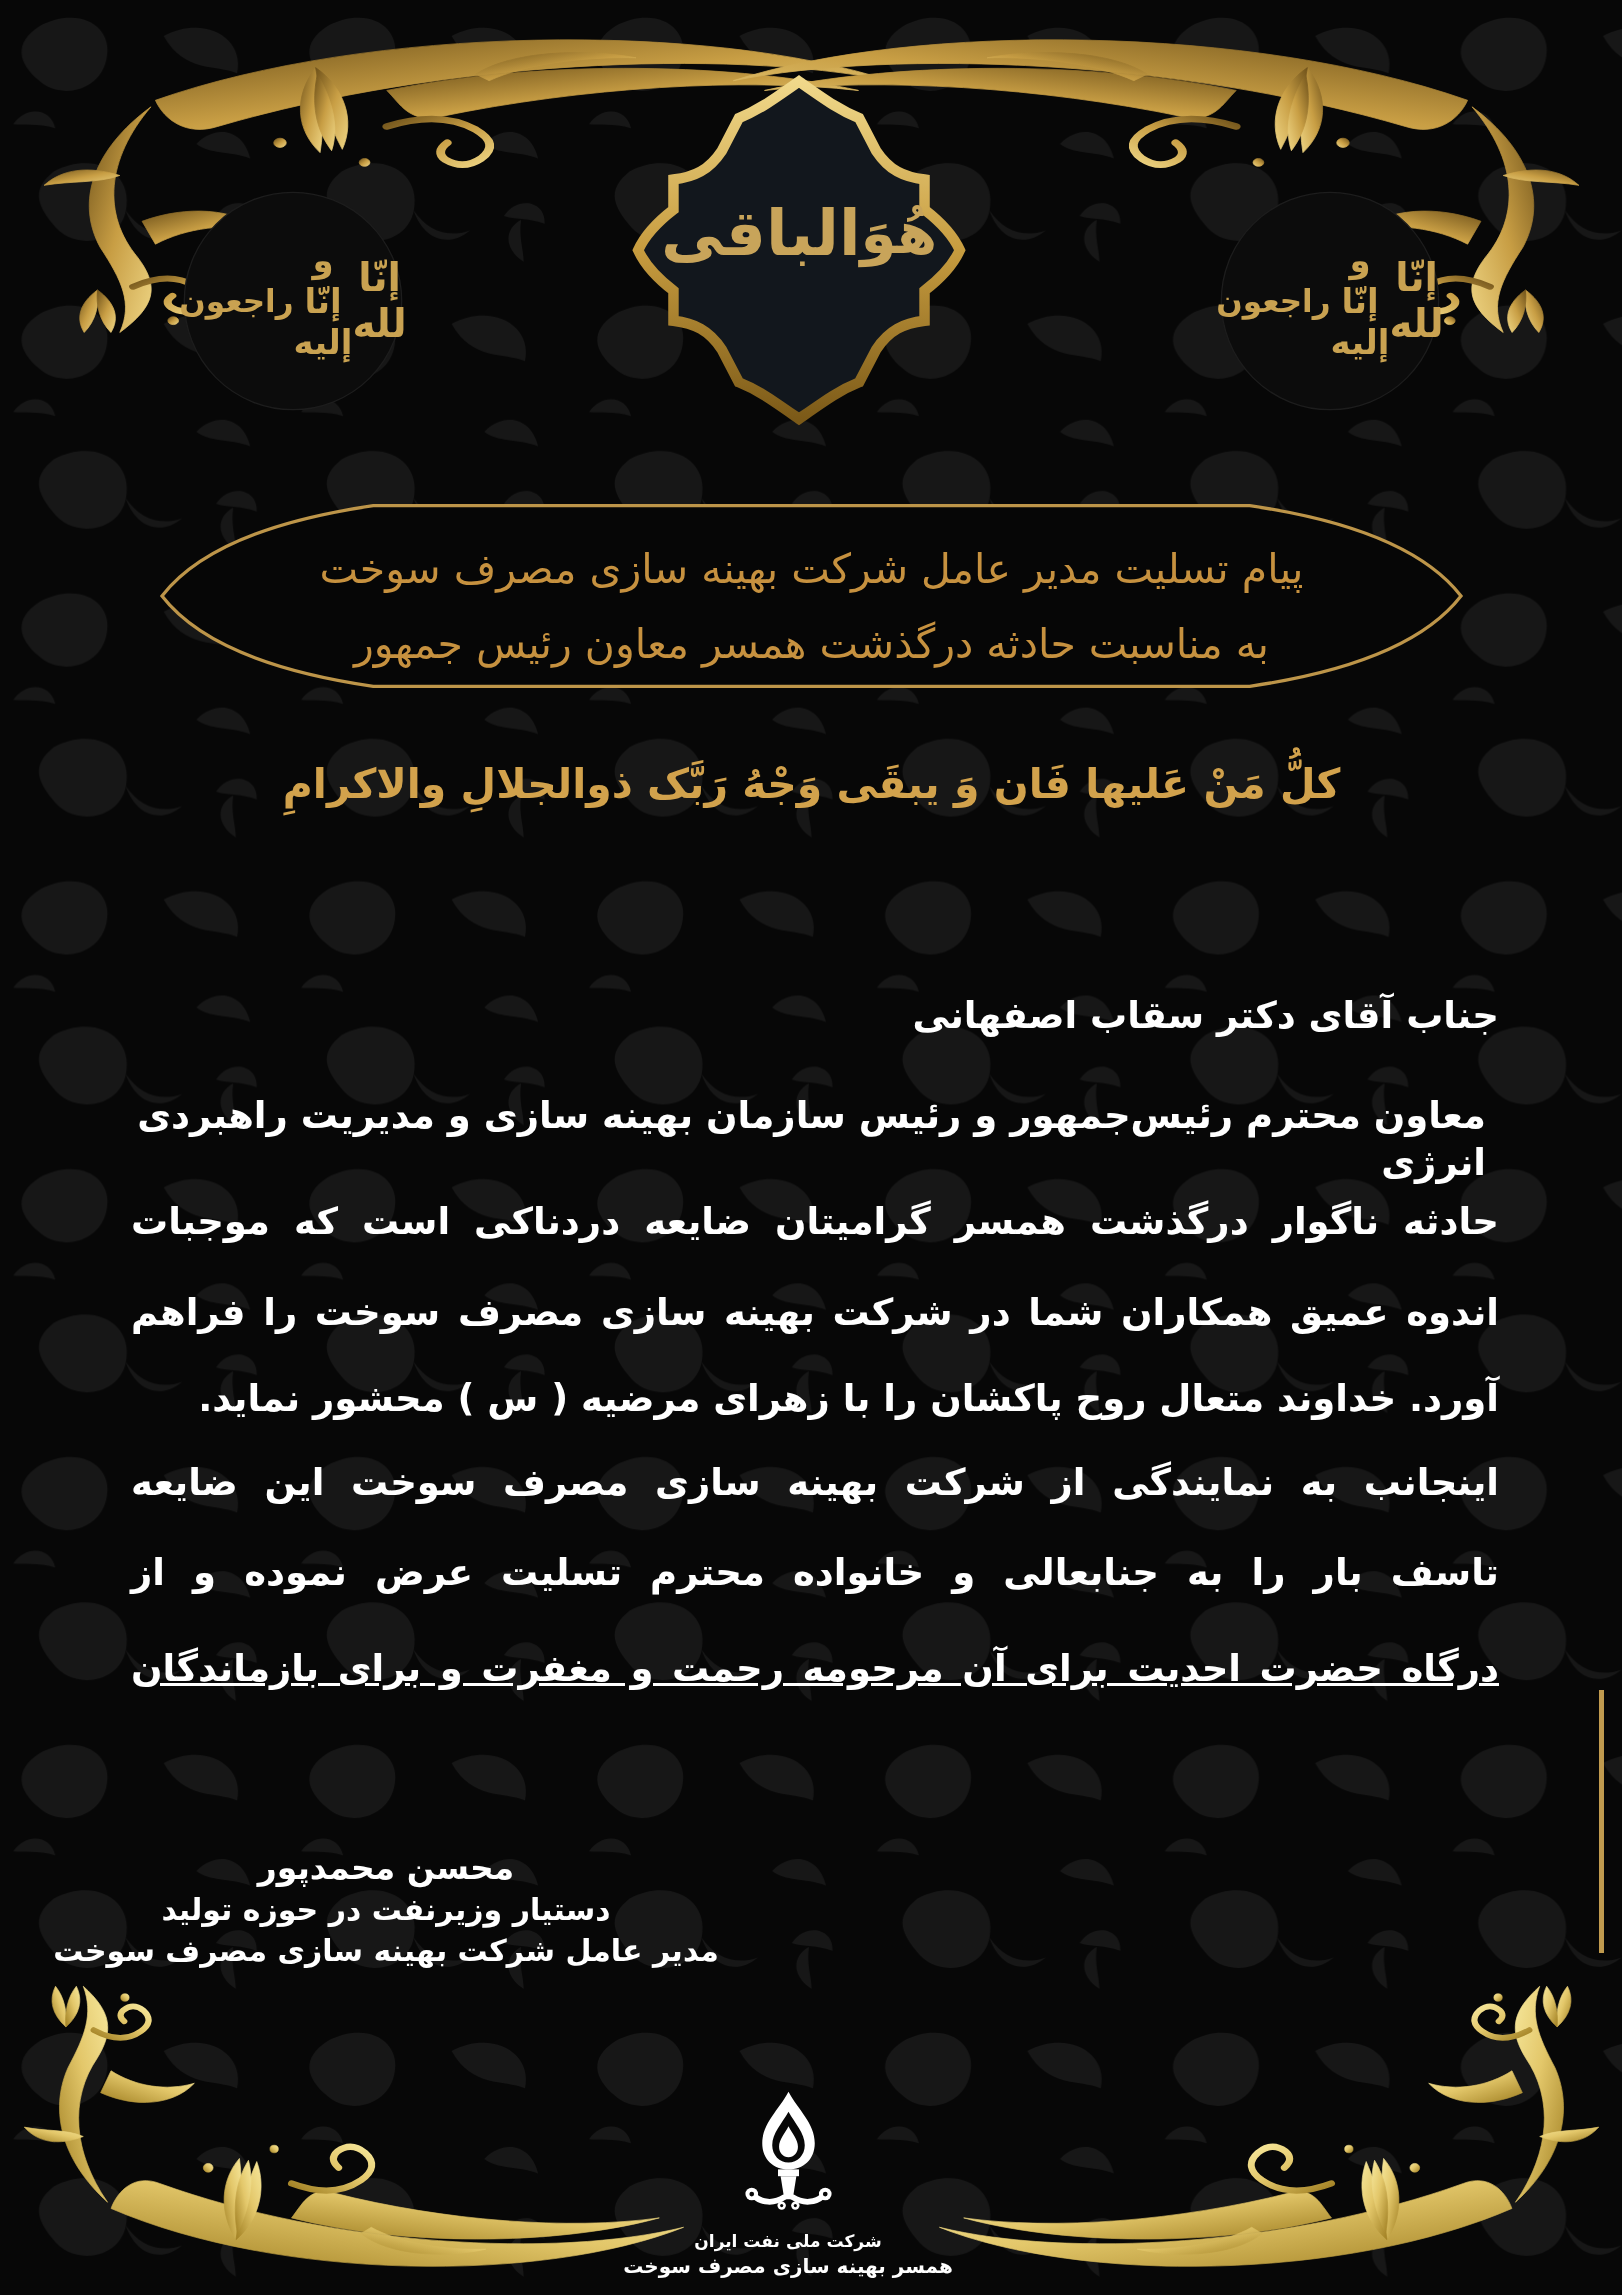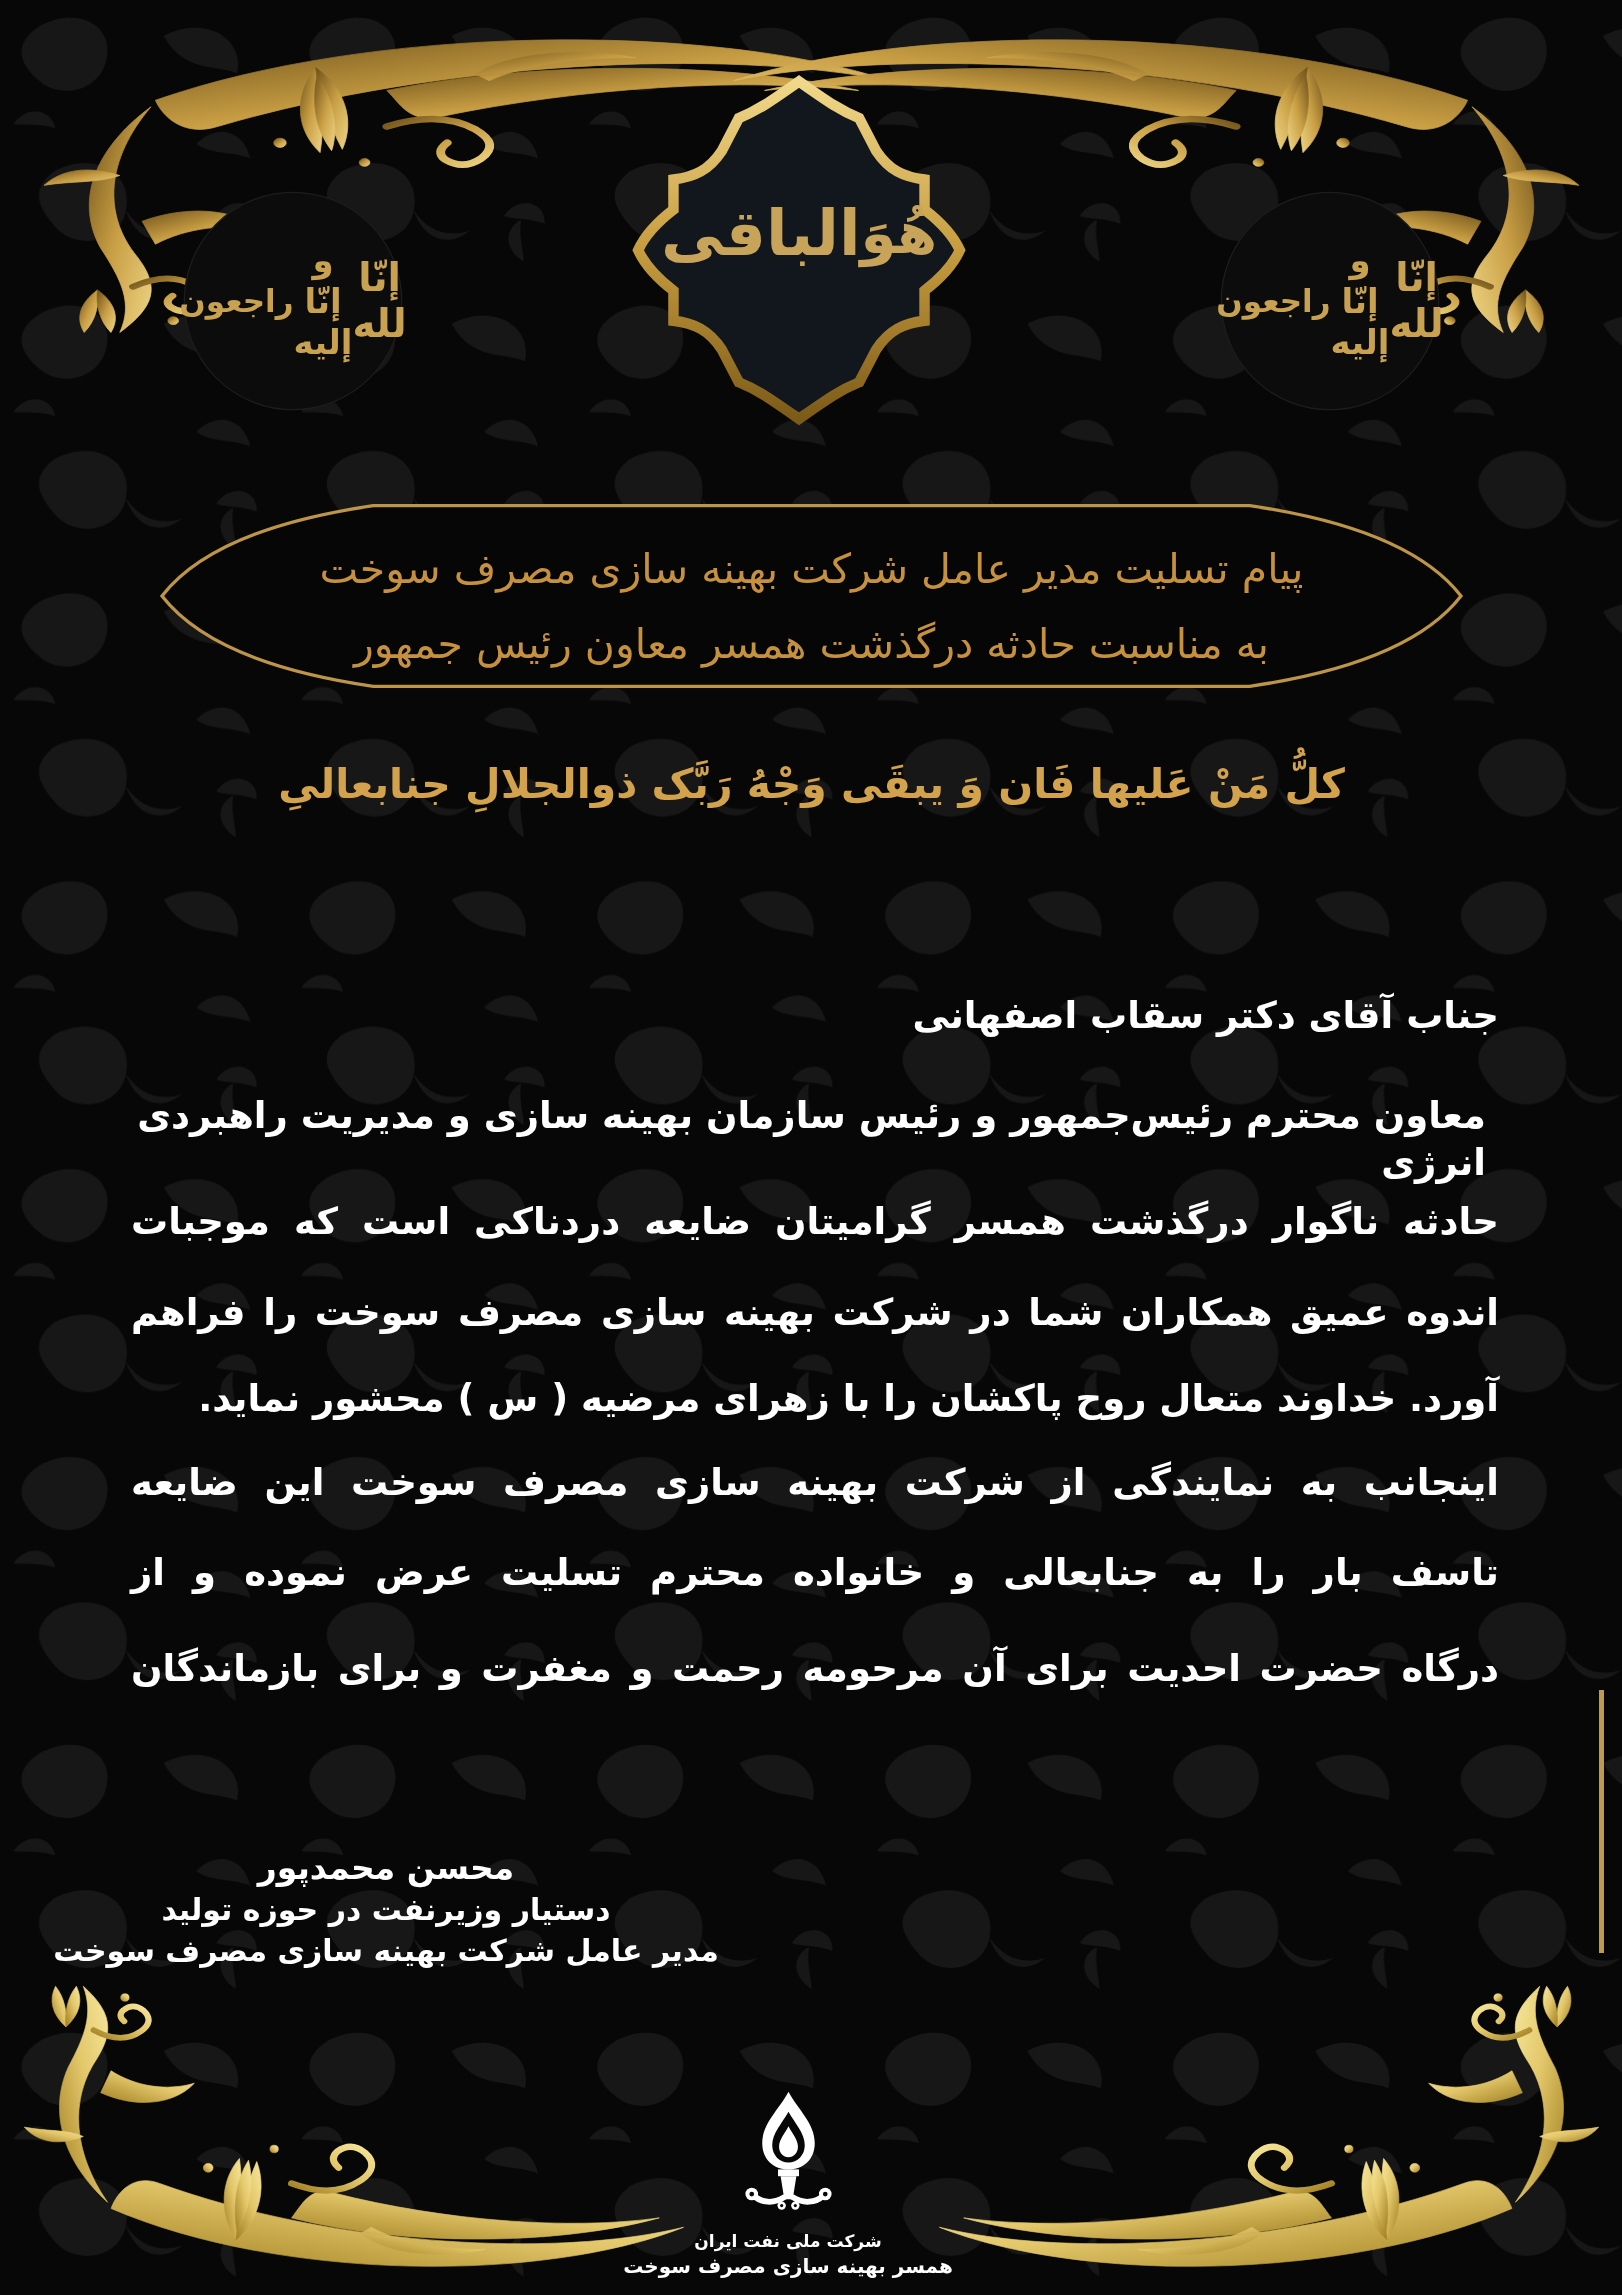--- a/index.html
+++ b/index.html
@@ -125,31 +125,31 @@
     <div class="badge-word" style="font-size:63px;line-height:85px;">الباقی</div>
   </div>
 
   <svg class="abs" style="left:154px;top:492px;" width="1315" height="208" viewBox="0 0 2010 318">
     <path d="M12,159 C64,92 170,45 335,21 L1675,21 C1840,45 1946,92 1998,159
              C1946,226 1840,273 1675,297 L335,297 C170,273 64,226 12,159 Z" fill="#060606" stroke="#bd9549" stroke-width="5"></path>
   </svg>
   <div class="abs gold-banner-line rtl" style="left:154px;top:543px;width:1315px;">پیام تسلیت مدیر عامل شرکت بهینه سازی مصرف سوخت</div>
   <div class="abs gold-banner-line rtl" style="left:154px;top:618px;width:1315px;">به مناسبت حادثه درگذشت همسر معاون رئیس جمهور</div>
 
-  <div class="abs verse rtl" style="left:19.6px;top:759px;width:1584px;">کلُّ مَنْ عَلیها فَان وَ یبقَی وَجْهُ رَبَّک ذوالجلالِ جنابعالیِ</div>
+  <div class="abs verse rtl" style="left:19.6px;top:759px;width:1584px;">کلُّ مَنْ عَلیها فَان وَ یبقَی وَجْهُ رَبَّک ذوالجلالِ والاکرامِ</div>
 
   <div class="abs white-line addr rtl" style="left:131px;top:948px;width:1368px;">جناب آقای دکتر سقاب اصفهانی</div>
   <div class="abs white-line addr rtl" style="left:118px;top:1048px;width:1368px;">معاون محترم رئیس‌جمهور و رئیس سازمان بهینه سازی و مدیریت راهبردی انرژی</div>
 
   <div class="abs white-line just rtl" style="left:131px;top:1154px;width:1368px;">حادثه ناگوار درگذشت همسر گرامیتان  ضایعه دردناکی است که موجبات</div>
   <div class="abs white-line just rtl" style="left:131px;top:1245px;width:1368px;">اندوه عمیق همکاران شما در شرکت بهینه سازی مصرف سوخت را فراهم</div>
   <div class="abs white-line endline rtl" style="left:131px;top:1331px;width:1368px;">آورد. خداوند متعال روح پاکشان را با زهرای مرضیه ( س ) محشور نماید.</div>
   <div class="abs white-line just rtl" style="left:131px;top:1415px;width:1368px;">اینجانب به نمایندگی از شرکت بهینه سازی مصرف سوخت این ضایعه</div>
   <div class="abs white-line just rtl" style="left:131px;top:1505px;width:1368px;">تاسف بار را به جنابعالی و خانواده محترم تسلیت عرض نموده و از</div>
-  <div class="abs white-line just rtl" style="left:131px;top:1601px;width:1368px;">درگاه حضرت احدیت برای آن مرحومه رحمت و مغفرت و برای بازماندگان</div>
+  <div class="abs white-line just rtl" style="left:131px;top:1601px;width:1368px;text-decoration:underline;">درگاه حضرت احدیت برای آن مرحومه رحمت و مغفرت و برای بازماندگان</div>
 
   <div class="abs goldline" style="left:1599px;top:1690px;width:4.6px;height:263px;"></div>
 
   <div class="abs sig rtl" style="left:26px;top:1847px;width:720px;font-size:33px;line-height:42px;">محسن محمدپور</div>
   <div class="abs sig rtl" style="left:26px;top:1890px;width:720px;font-size:30px;line-height:39px;">دستیار وزیرنفت در حوزه تولید</div>
   <div class="abs sig rtl" style="left:26px;top:1931px;width:720px;font-size:30px;line-height:39px;">مدیر عامل شرکت بهینه سازی مصرف سوخت</div>
 
   <svg class="abs" style="left:736px;top:2090px;" width="105" height="122" viewBox="0 0 200 230">
     <path d="M100,2 C118,36 150,62 150,100 C150,131 128,150 100,150 C72,150 50,131 50,100 C50,62 82,36 100,2 Z" fill="#ffffff"></path>
     <path d="M100,40 C112,62 131,80 131,104 C131,123 117,137 100,137 C83,137 69,123 69,104 C69,80 88,62 100,40 Z" fill="#070707"></path>

